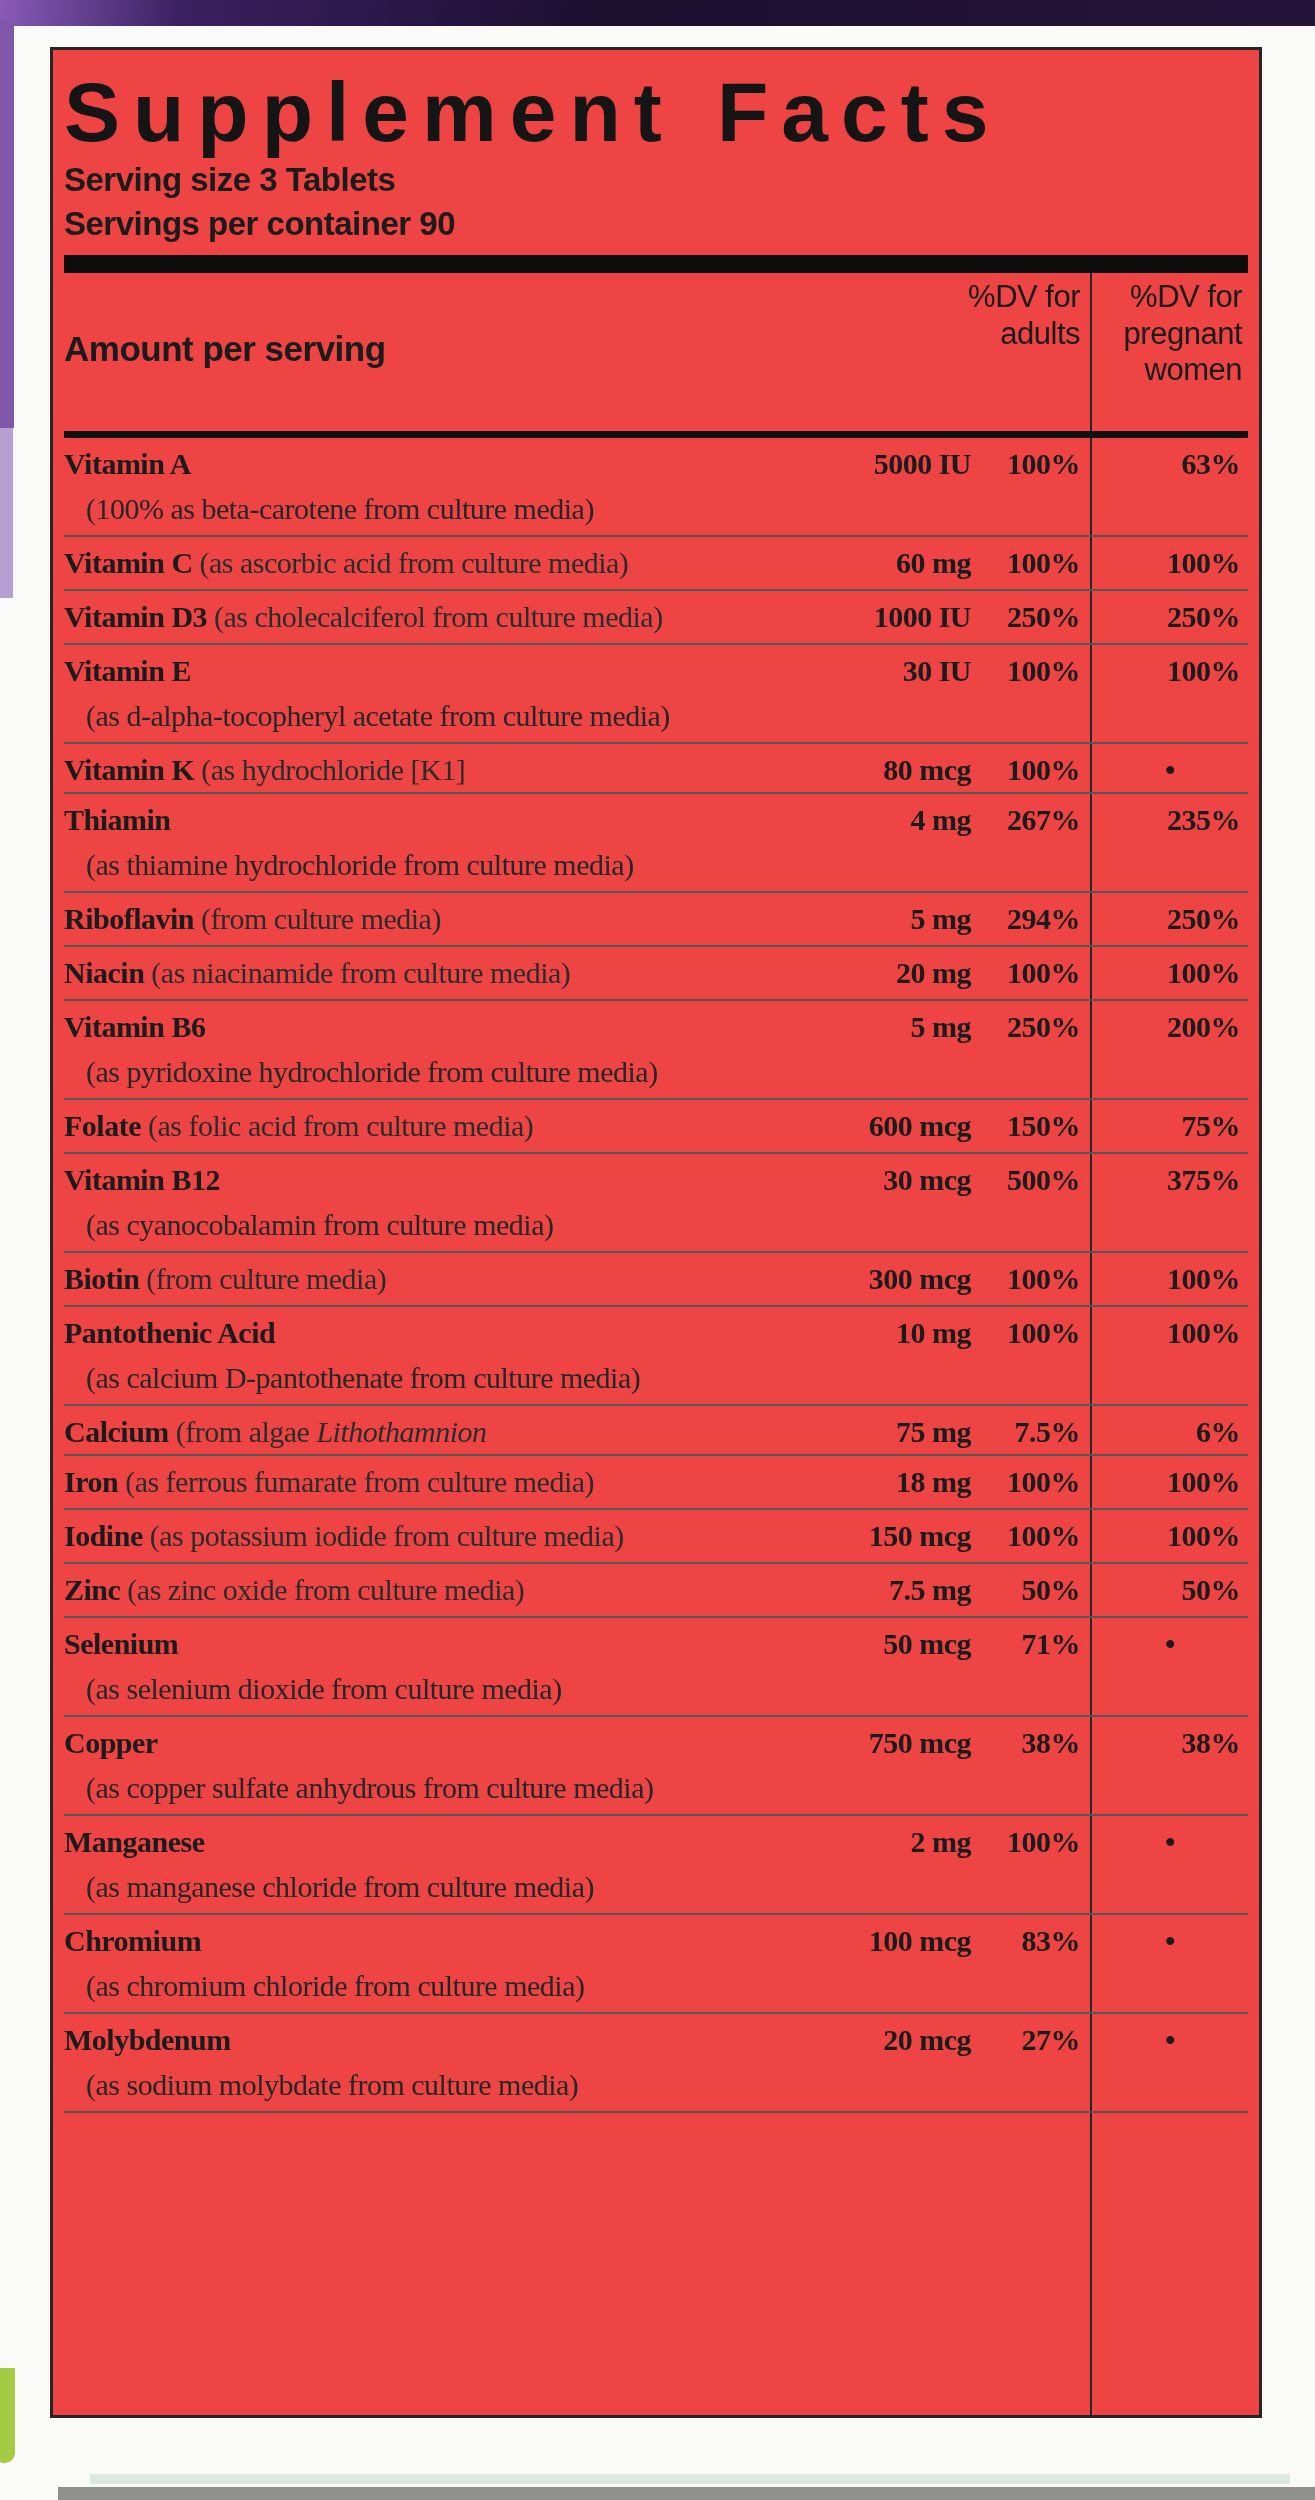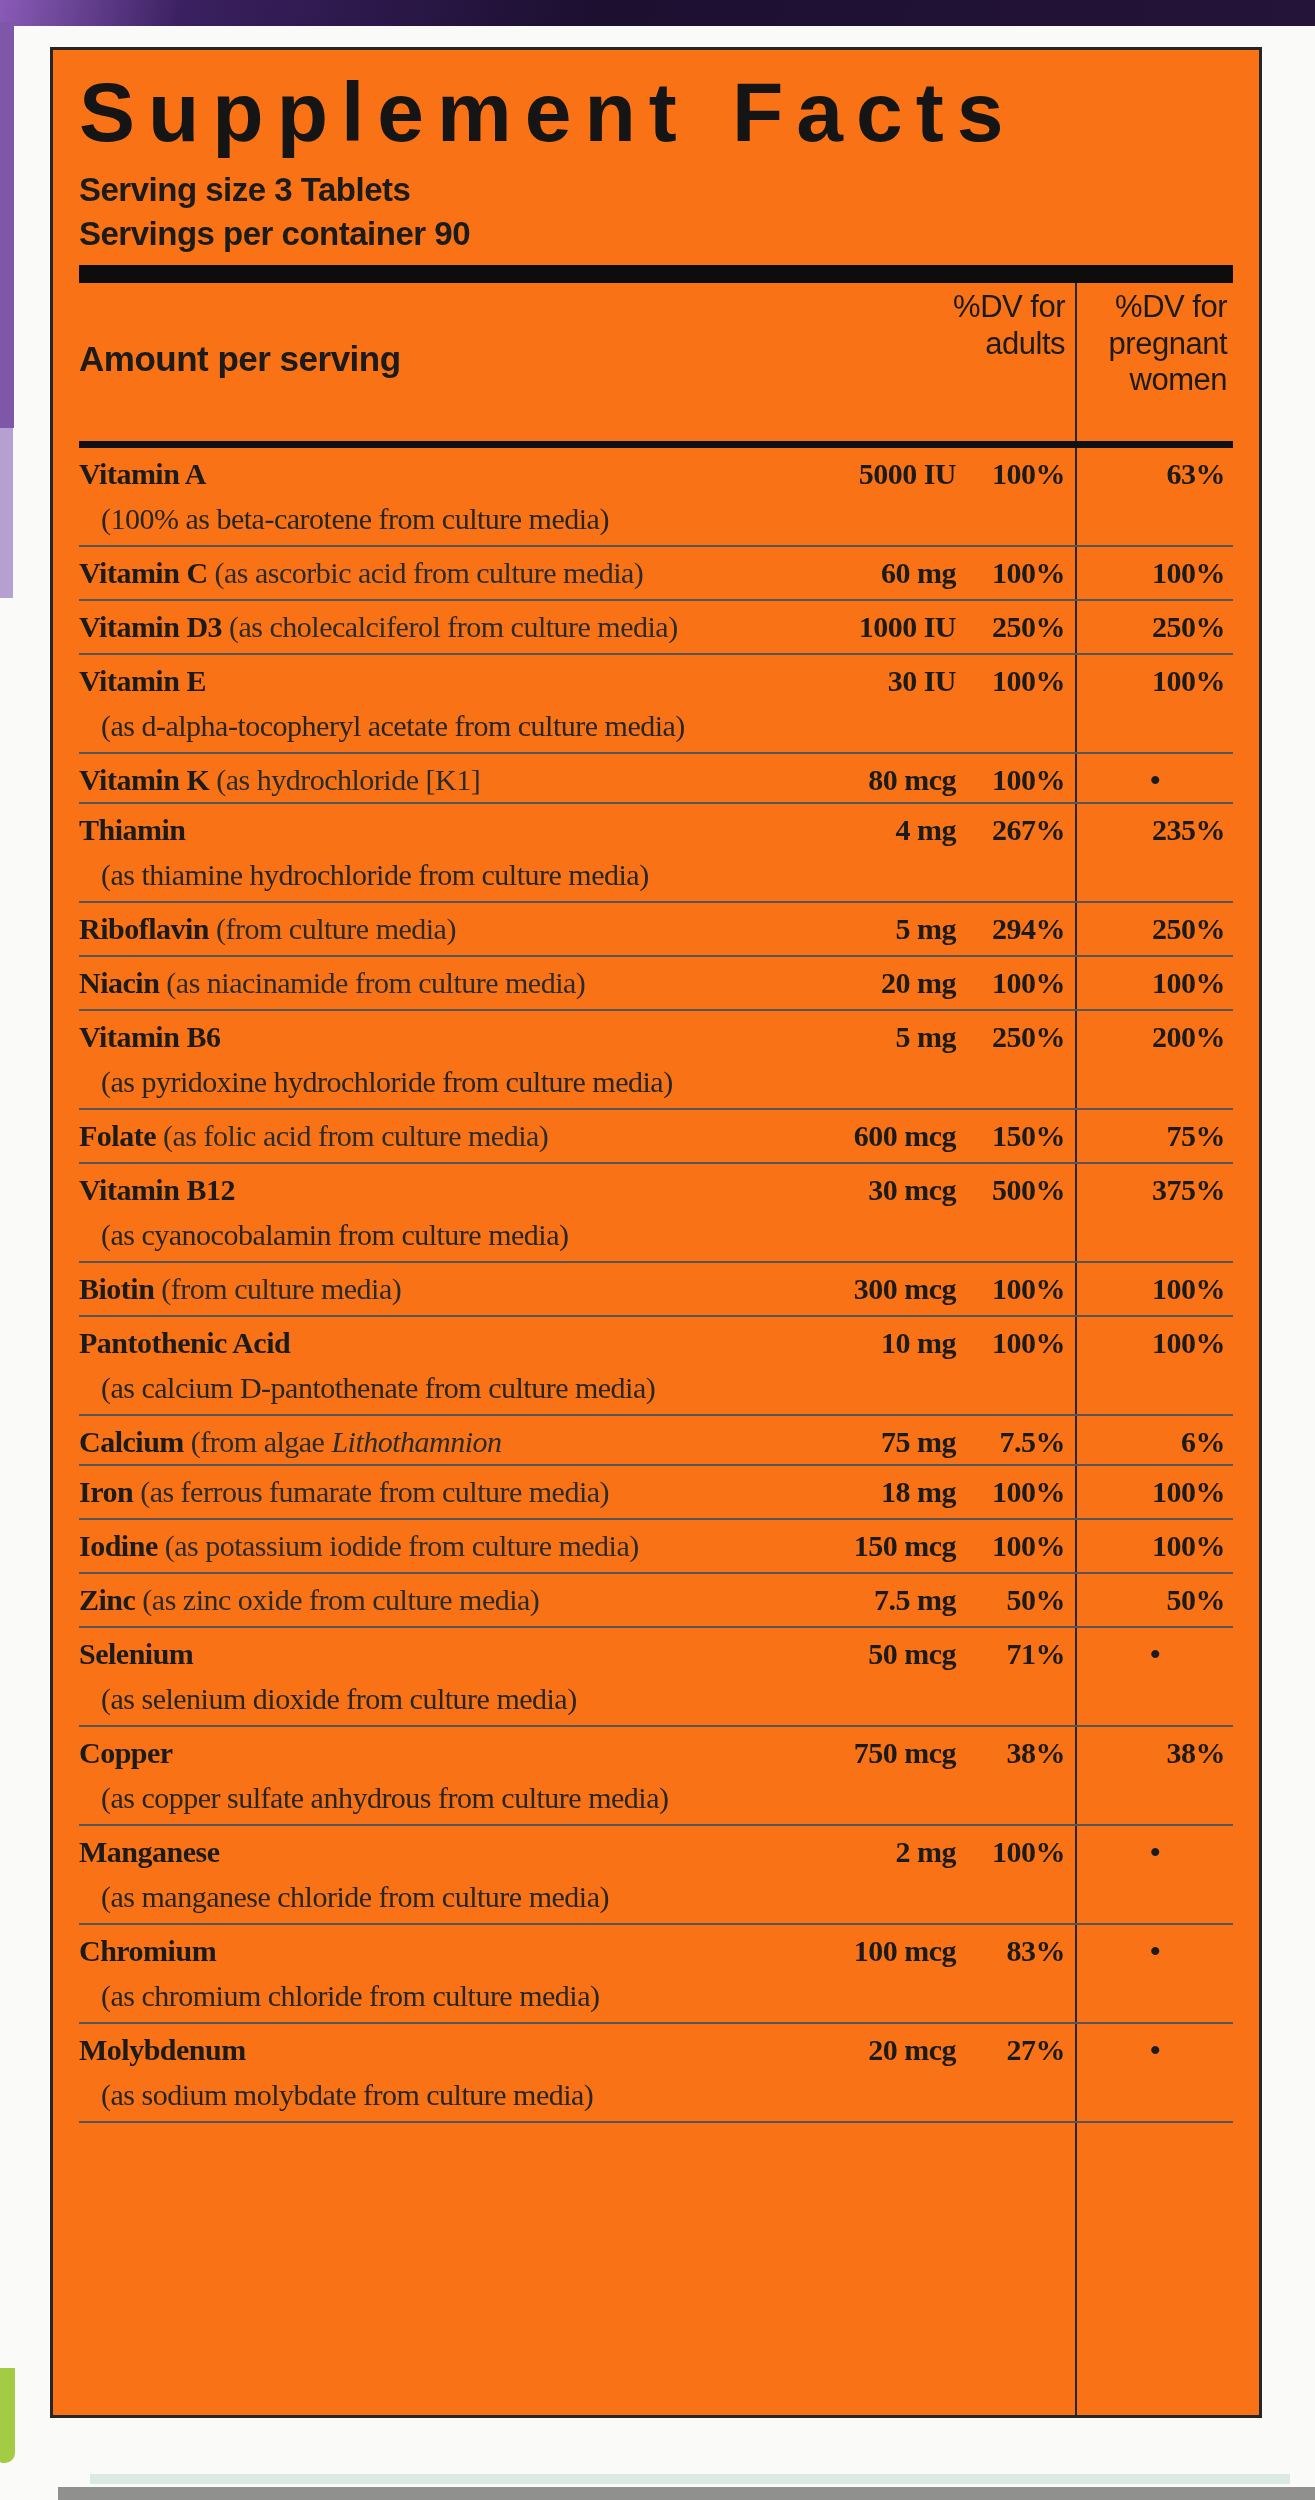--- a/index.html
+++ b/index.html
@@ -14,29 +14,29 @@
     background:linear-gradient(100deg,#8a5bb8 0%,#3a2060 14%,#1c0f30 45%,#241439 100%);}
   .left-strip-dark{position:absolute;left:0;top:22px;width:14px;height:406px;background:#7e57a8;}
   .left-strip-light{position:absolute;left:0;top:428px;width:13px;height:170px;background:#b6a0d2;}
   .green-sliver{position:absolute;left:0;top:2368px;width:15px;height:95px;background:#a3cc44;border-radius:0 0 10px 2px;}
   .bottom-shadow{position:absolute;left:58px;top:2487px;width:1257px;height:13px;background:#90908e;}
   .bottom-teal{position:absolute;left:90px;top:2474px;width:1200px;height:10px;background:#dcе8e4;background:#dce8e4;}
 
   
   .panel{
     position:absolute;left:50px;top:47px;width:1212px;height:2371px;
-    box-sizing:border-box;border:3px solid #262626;background:#f97316;
-    display:flex;flex-direction:column;padding:0 26px;
+    box-sizing:border-box;border:3px solid #262626;background:#ef4444;
+    display:flex;flex-direction:column;padding:0 11px;
   }
   .title{
     margin-top:14px;
     font-size:84px;font-weight:700;letter-spacing:13px;word-spacing:6px;
     white-space:nowrap;color:#151515;
   }
-  .serving-line{font-size:33px;font-weight:700;letter-spacing:-0.5px;margin-top:10px;}
+  .serving-line{font-size:33px;font-weight:700;letter-spacing:-0.5px;}
   .serving-line + .serving-line{margin-top:6px;}
   .thick-bar{height:18px;background:#0d0d0d;margin-top:12px;}
 
   
   .grid4{display:grid;grid-template-columns:1fr 150px 95px 158px;}
 
   .hdr{min-height:158px;}
   .hdr-amount{grid-column:1;align-self:end;font-size:35px;font-weight:700;letter-spacing:-0.5px;padding-bottom:4px;}
   .hdr-adults{grid-column:2 / 4;grid-row:1;text-align:right;font-size:31px;font-weight:400;
     letter-spacing:-0.5px;line-height:1.18;padding:6px 10px 0 0;white-space:pre-line;}

